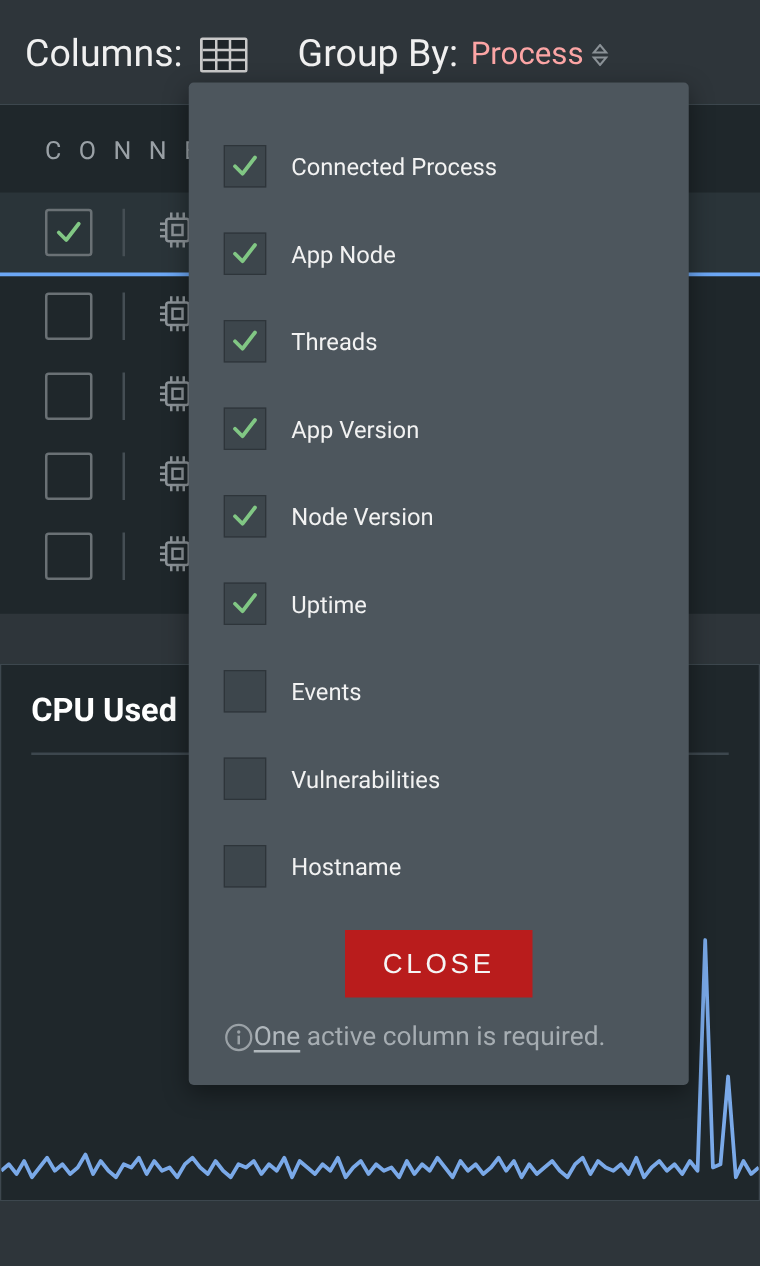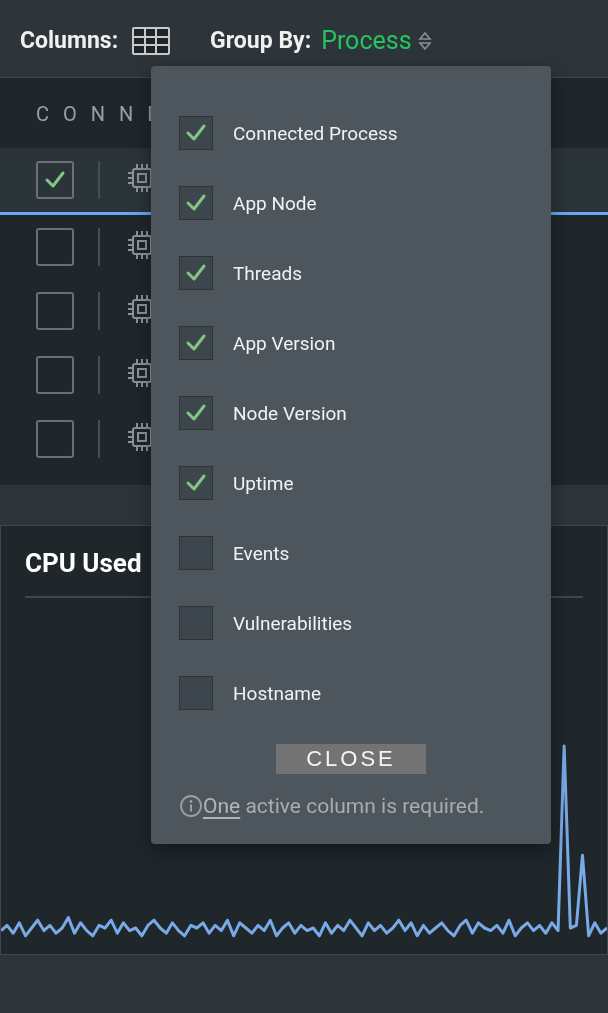--- a/index.html
+++ b/index.html
@@ -14,41 +14,41 @@
     }
     
     
     .toolbar {
       display: flex;
       align-items: center;
       padding: 26px 20px 22px 20px;
       gap: 14px;
     }
     .toolbar-label {
-      font-size: 23px;
+      font-size: 30px;
       color: #f0f0f0;
-      font-weight: 700;
+      font-weight: 400;
     }
     .columns-icon-wrap {
       display: inline-flex;
       align-items: center;
       justify-content: center;
       background: #c9c9c9;
       padding: 2px;
       border-radius: 2px;
     }
     .groupby-wrap {
       display: flex;
       align-items: center;
       gap: 10px;
       margin-left: 26px;
     }
     .groupby-value {
       font-size: 25px;
-      color: #22c55e;
+      color: #fca5a5;
       display: flex;
       align-items: center;
       gap: 6px;
     }
     .updown-arrows {
       display: inline-flex;
       flex-direction: column;
       line-height: 1;
     }
 
@@ -151,25 +151,25 @@
     .pchk.checked {
       
     }
     .plabel {
       font-size: 19px;
       color: #f2f2f2;
     }
     .close-btn {
       display: block;
       margin: 16px auto 10px auto;
-      background: #737373;
+      background: #b91c1c;
       color: #f5f5f5;
       font-size: 22px;
       letter-spacing: 3px;
-      padding: 2px 30px;
+      padding: 14px 30px;
       border: none;
       font-weight: 500;
       cursor: pointer;
     }
     .hint-row {
       display: flex;
       align-items: center;
       margin-top: 20px;
       color: #a6adb2;
       font-size: 21px;

